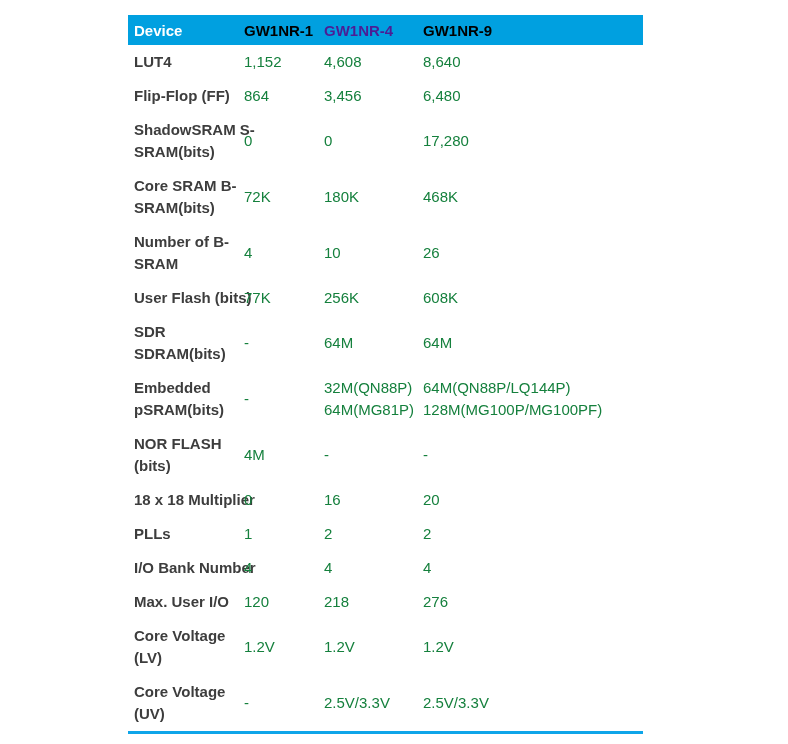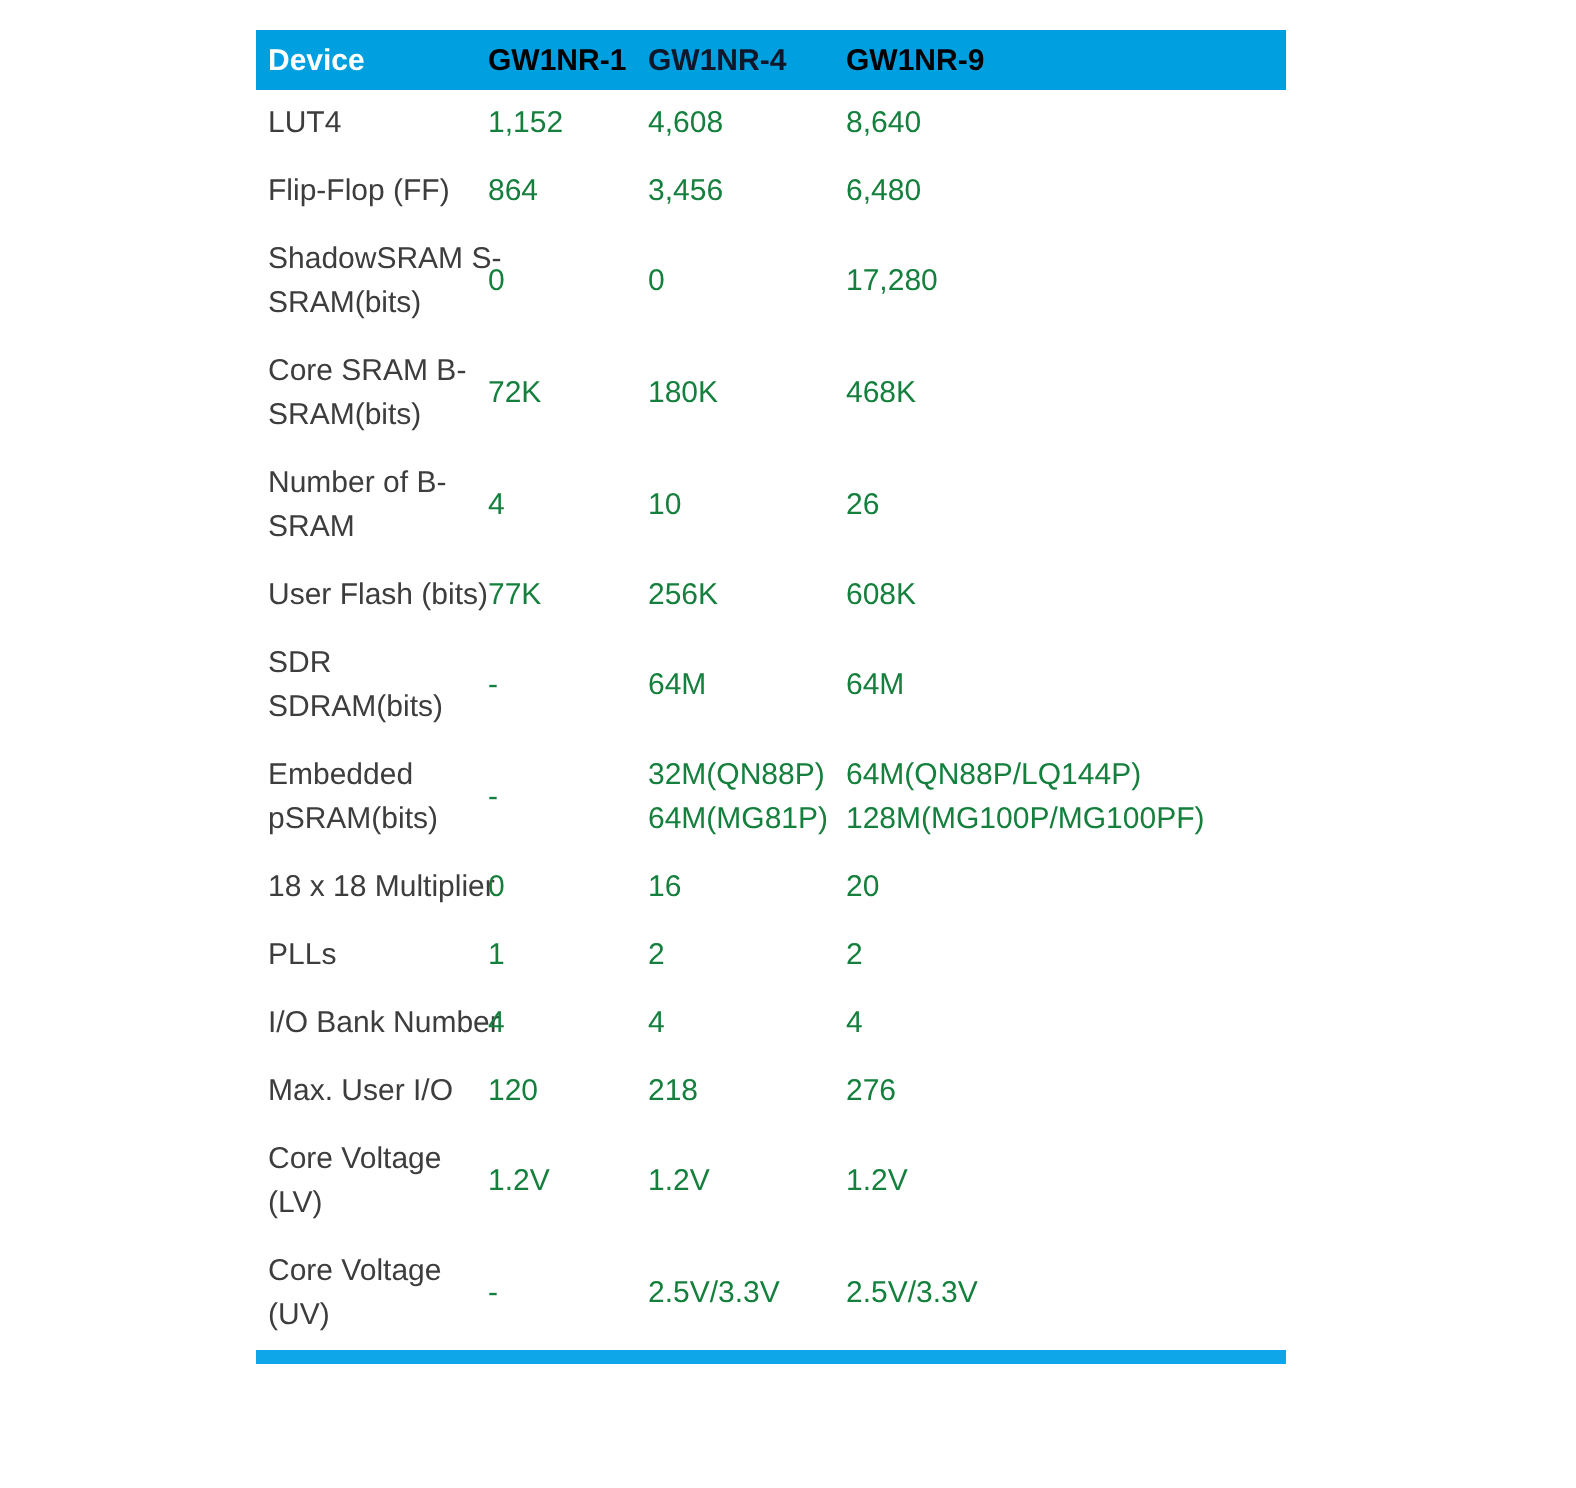--- a/index.html
+++ b/index.html
@@ -15,21 +15,21 @@
     background: #ffffff;
     overflow: hidden;
   }
   table.spec-table {
     position: absolute;
     left: 128px;
     top: 15px;
     width: 515px;
     border-collapse: collapse;
     table-layout: fixed;
-    border-bottom: 7px solid #0ea5e9;
+    border-bottom: 3px solid #0ea5e9;
   }
   table.spec-table col.c0 { width: 110px; }
   table.spec-table col.c1 { width: 80px; }
   table.spec-table col.c2 { width: 99px; }
   table.spec-table col.c3 { width: 226px; }
 
   thead th {
     background: #00a0e0;
     color: #ffffff;
     font-size: 15px;
@@ -44,21 +44,21 @@
   tbody td {
     padding: 6px 0 6px 6px;
     font-size: 15px;
     line-height: 22px;
     vertical-align: middle;
     white-space: pre;
     overflow: visible;
   }
   tbody td.label-cell {
     color: #3d3d3d;
-    font-weight: normal;
+    font-weight: bold;
   }
   tbody td.value-cell {
     color: #15803d;
     font-weight: normal;
   }
 </style>
 </head>
 <body>
 
 <div class="page">
@@ -66,21 +66,21 @@
     <colgroup>
       <col class="c0">
         <col class="c1">
         <col class="c2">
         <col class="c3">
     </colgroup>
     <thead>
       <tr>
         <th style="background: rgb(0, 160, 224); color: rgb(255, 255, 255);">Device</th>
         <th style="background: rgb(0, 160, 224); color: #000000;">GW1NR-1</th>
-        <th style="background: rgb(0, 160, 224); color: #0f172a; margin-top: 16px;">GW1NR-4</th>
+        <th style="background: rgb(0, 160, 224); color: #4c1d95; margin-top: 16px;">GW1NR-4</th>
         <th style="background: rgb(0, 160, 224); color: #000000; margin-left: 12px;">GW1NR-9</th>
       </tr>
     </thead>
     <tbody>
         <tr>
           <td class="label-cell">LUT4</td>
           <td class="value-cell">1,152</td>
           <td class="value-cell">4,608</td>
           <td class="value-cell">8,640</td>
         </tr>
@@ -127,20 +127,27 @@
         <tr>
           <td class="label-cell">Embedded
 pSRAM(bits)</td>
           <td class="value-cell">-</td>
           <td class="value-cell">32M(QN88P)
 64M(MG81P)</td>
           <td class="value-cell">64M(QN88P/LQ144P)
 128M(MG100P/MG100PF)</td>
         </tr>
         <tr>
+          <td class="label-cell">NOR FLASH
+(bits)</td>
+          <td class="value-cell">4M</td>
+          <td class="value-cell">-</td>
+          <td class="value-cell">-</td>
+        </tr>
+        <tr>
           <td class="label-cell">18 x 18 Multiplier</td>
           <td class="value-cell">0</td>
           <td class="value-cell">16</td>
           <td class="value-cell">20</td>
         </tr>
         <tr>
           <td class="label-cell">PLLs</td>
           <td class="value-cell">1</td>
           <td class="value-cell">2</td>
           <td class="value-cell">2</td>

